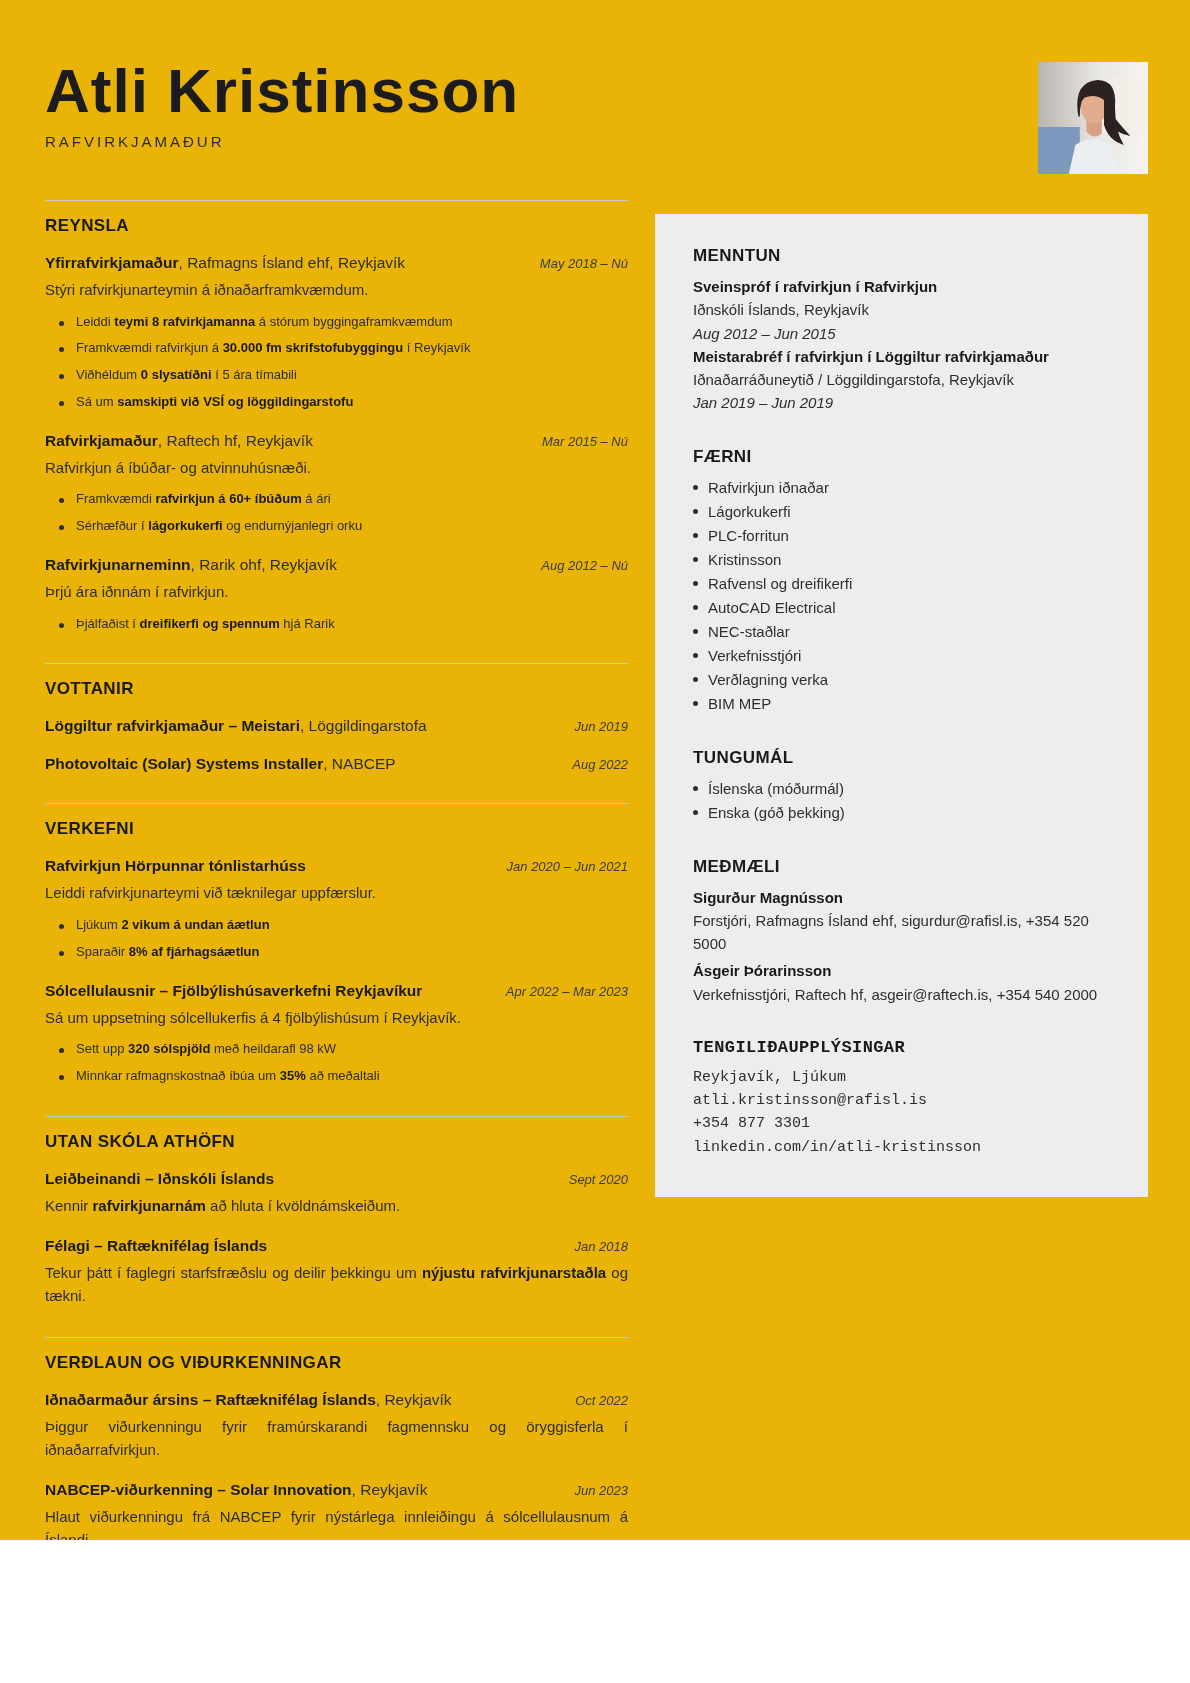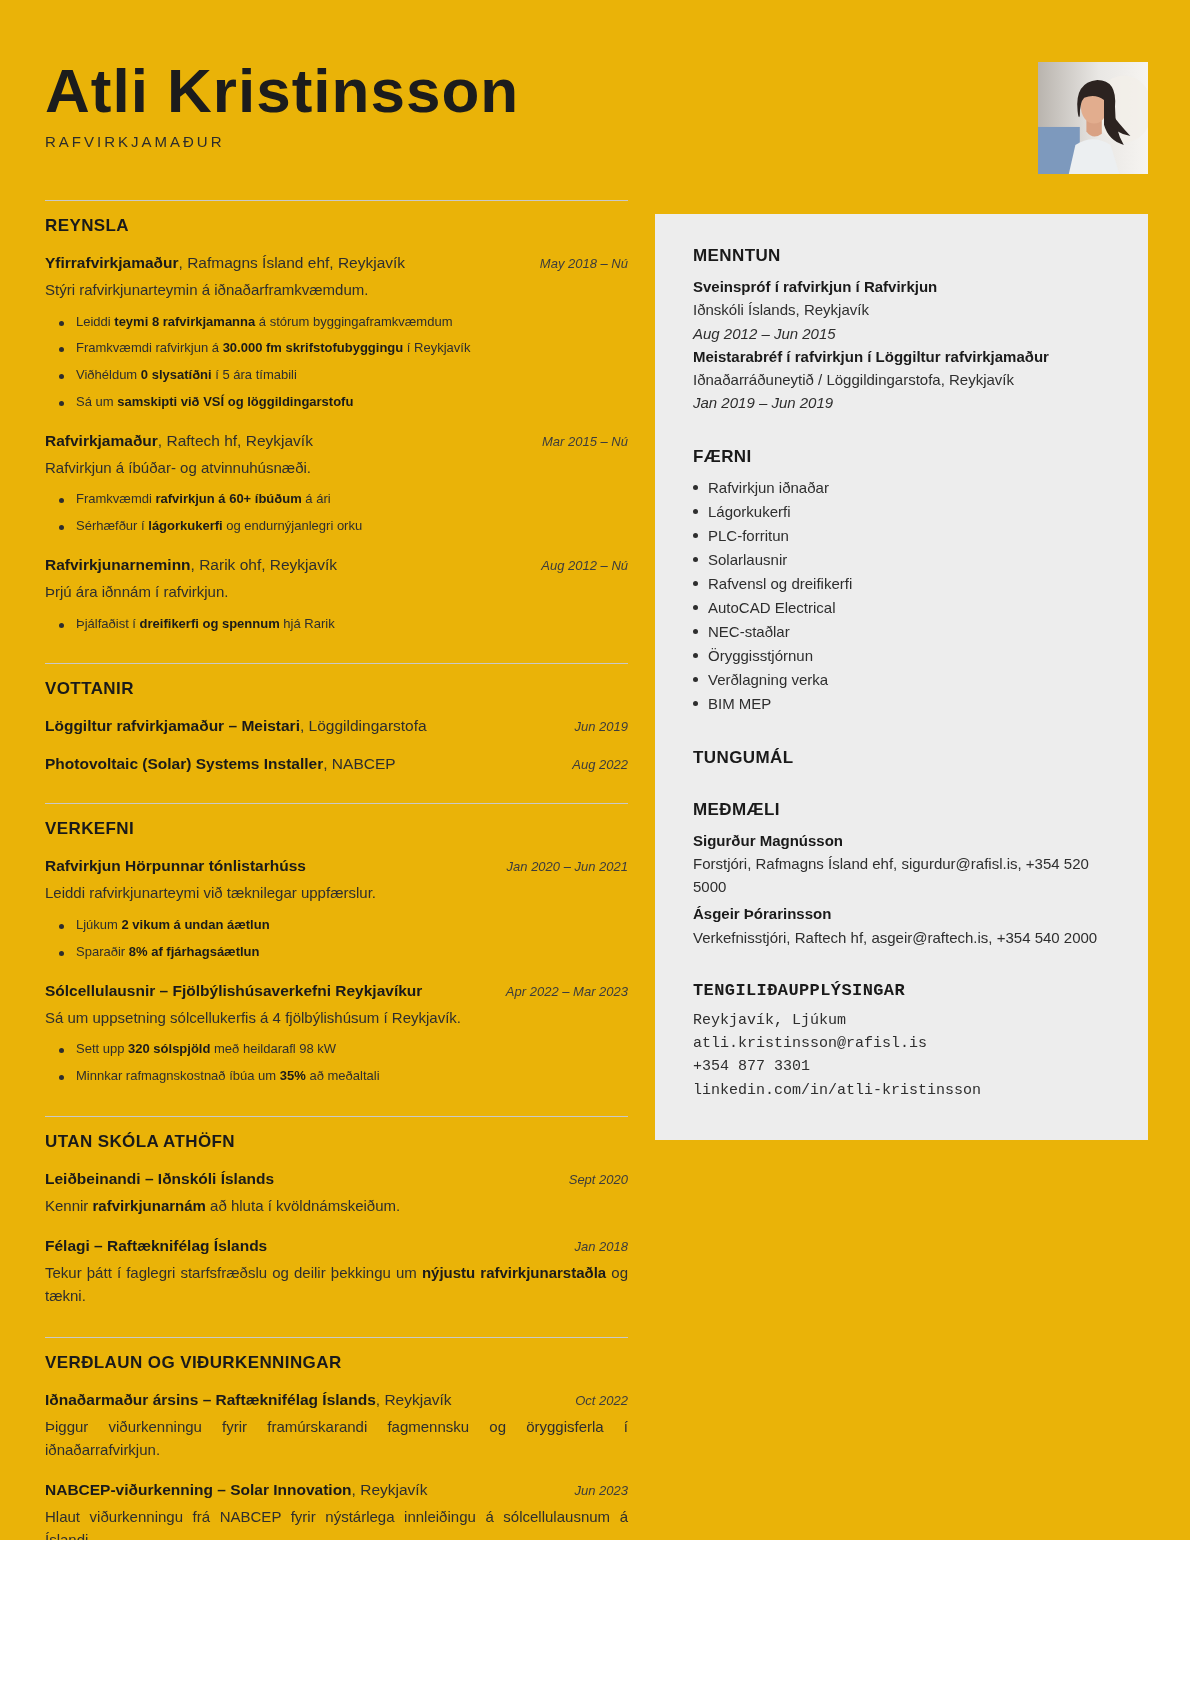--- a/index.html
+++ b/index.html
@@ -279,32 +279,34 @@
           <div class="sb-line bold">Meistarabréf í rafvirkjun í Löggiltur rafvirkjamaður</div>
           <div class="sb-line">Iðnaðarráðuneytið / Löggildingarstofa, Reykjavík</div>
           <div class="sb-line italic">Jan 2019 – Jun 2019</div>
         </div>
         <div class="sb-section">
           <div class="sb-title">FÆRNI</div>
           <ul class="sb-bullets">
             <li>Rafvirkjun iðnaðar</li>
             <li>Lágorkukerfi</li>
             <li>PLC-forritun</li>
-            <li>Solarlausnir</li>
+            <li>Kristinsson</li>
             <li>Rafvensl og dreifikerfi</li>
             <li>AutoCAD Electrical</li>
             <li>NEC-staðlar</li>
-            <li>Öryggisstjórnun</li>
+            <li>Verkefnisstjóri</li>
             <li>Verðlagning verka</li>
             <li>BIM MEP</li>
           </ul>
         </div>
         <div class="sb-section">
           <div class="sb-title">TUNGUMÁL</div>
           <ul class="sb-bullets">
+            <li>Íslenska (móðurmál)</li>
+            <li>Enska (góð þekking)</li>
           </ul>
         </div>
         <div class="sb-section">
           <div class="sb-title">MEÐMÆLI</div>
           <div class="sb-ref">
             <div class="sb-line bold">Sigurður Magnússon</div>
             <div class="sb-line">Forstjóri, Rafmagns Ísland ehf, sigurdur@rafisl.is, +354 520 5000</div>
           </div>
           <div class="sb-ref">
             <div class="sb-line bold">Ásgeir Þórarinsson</div>

